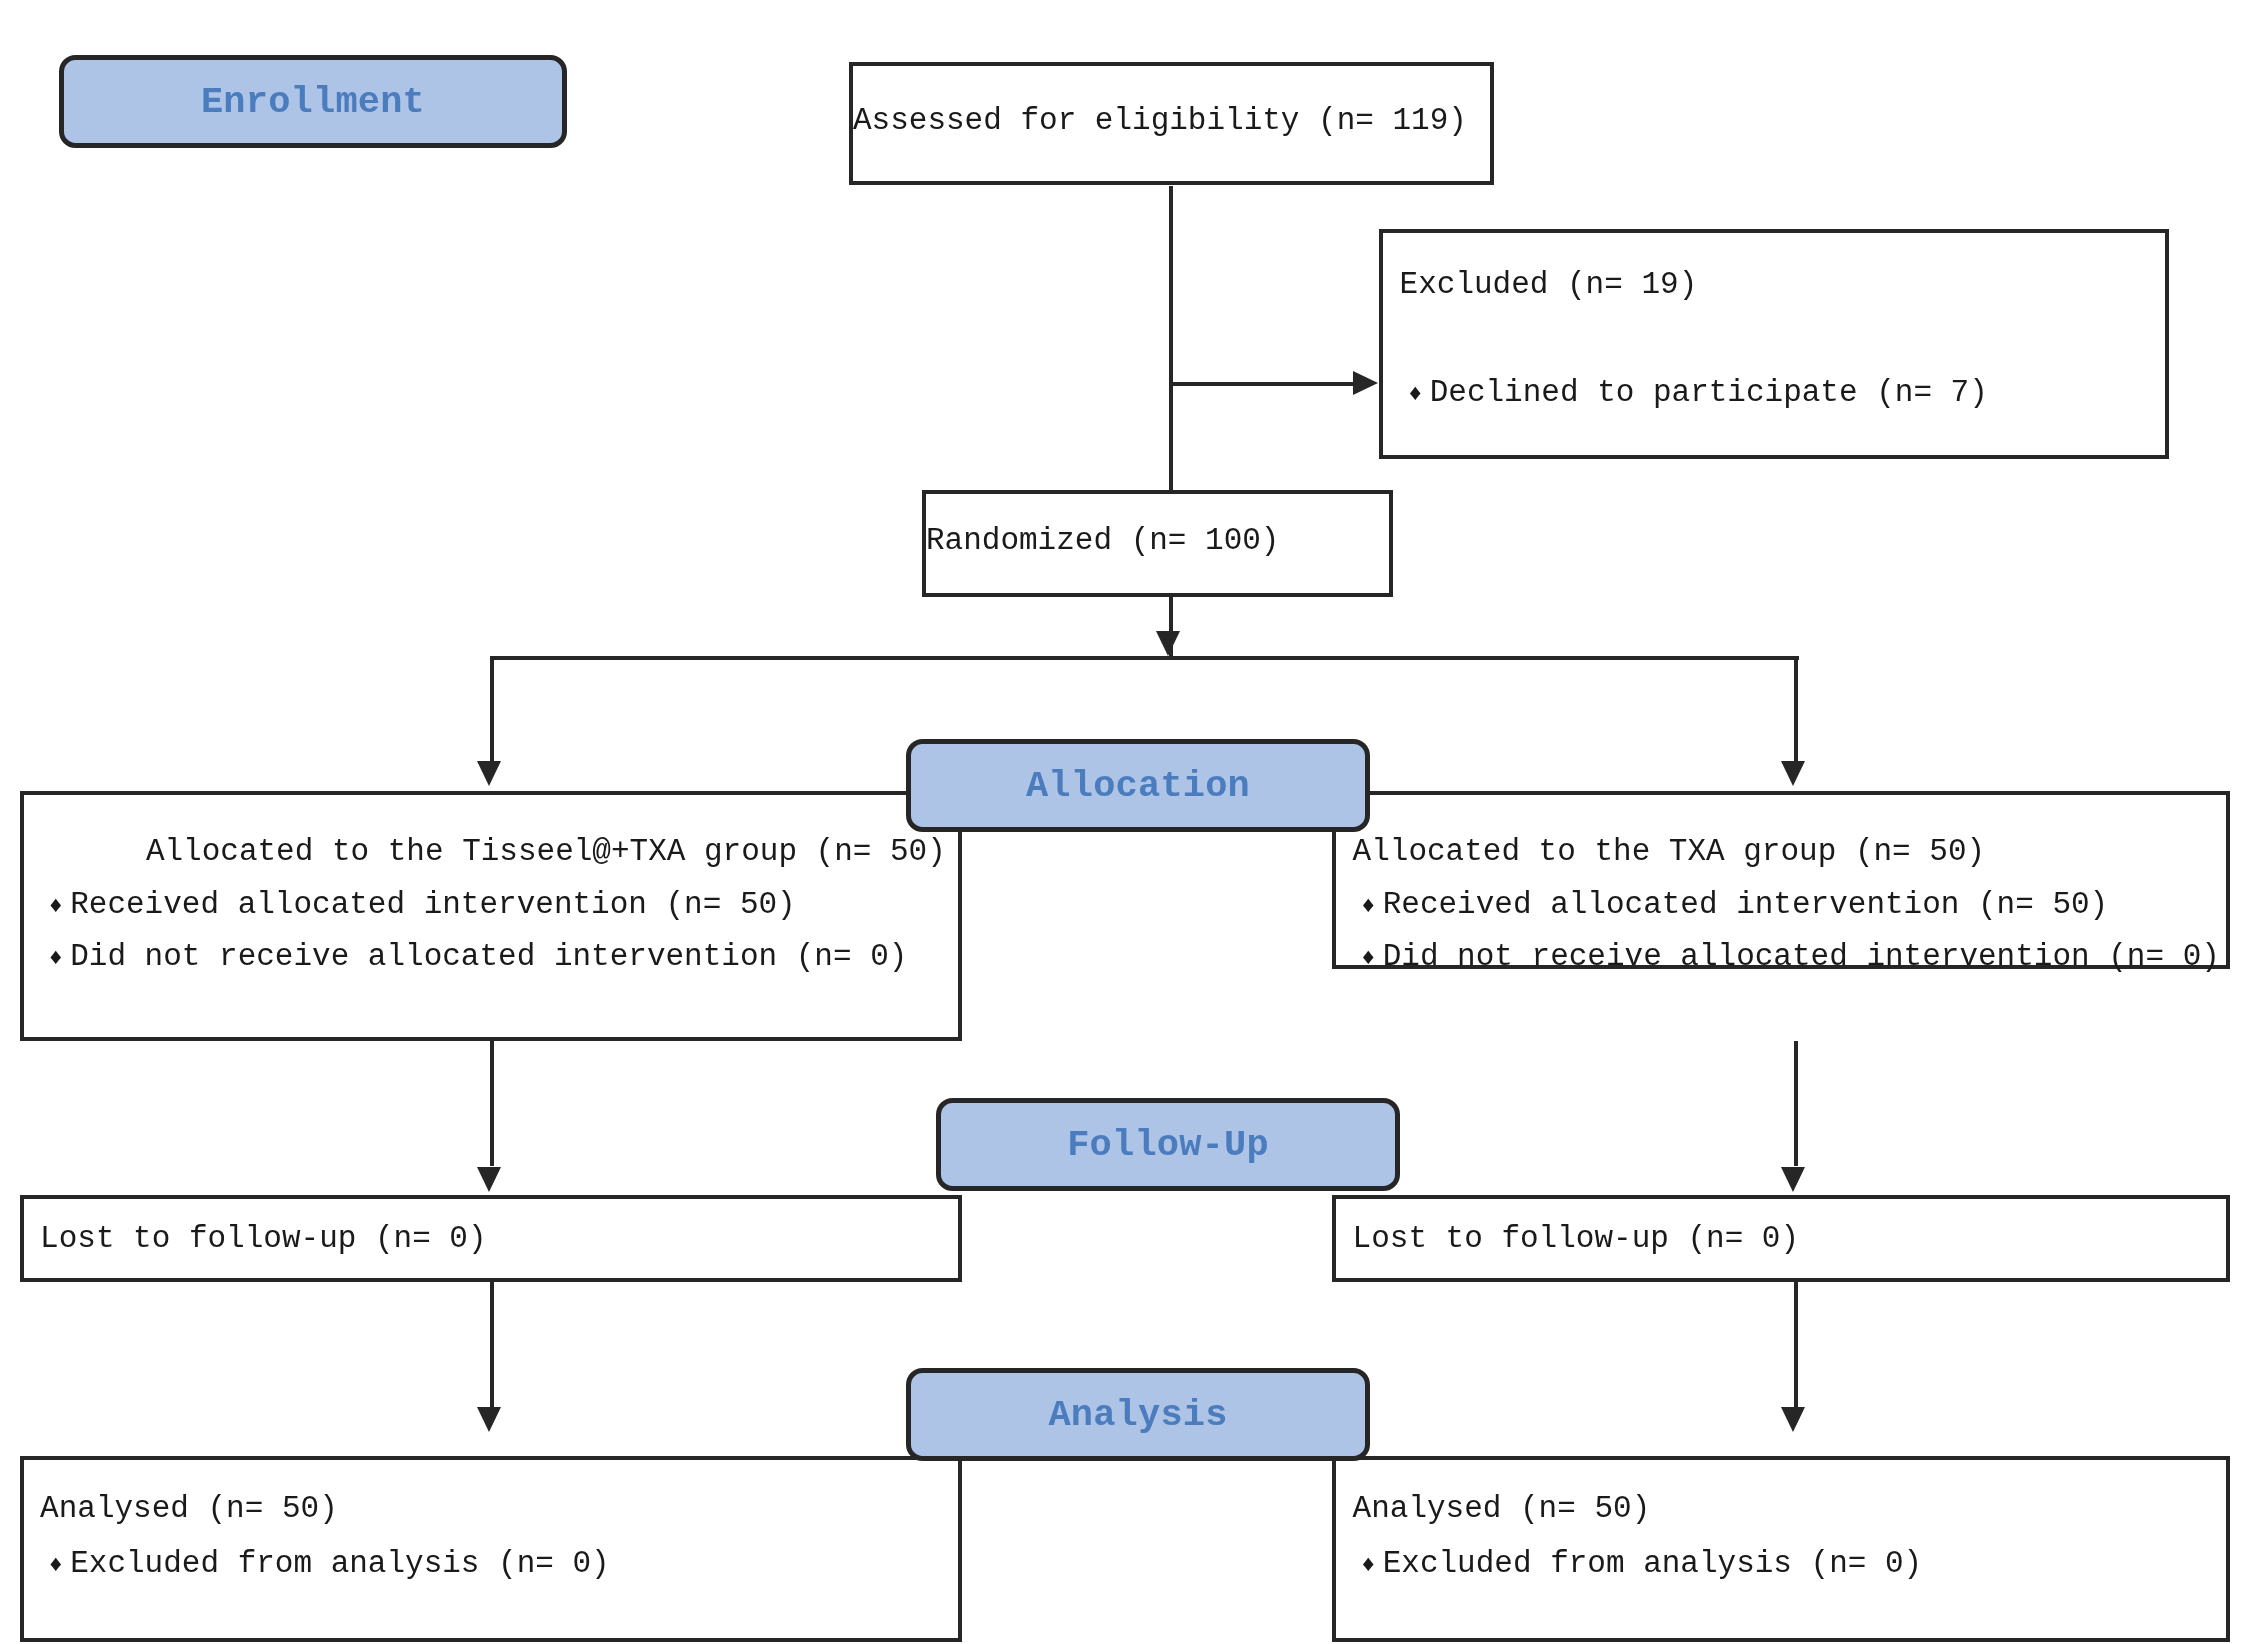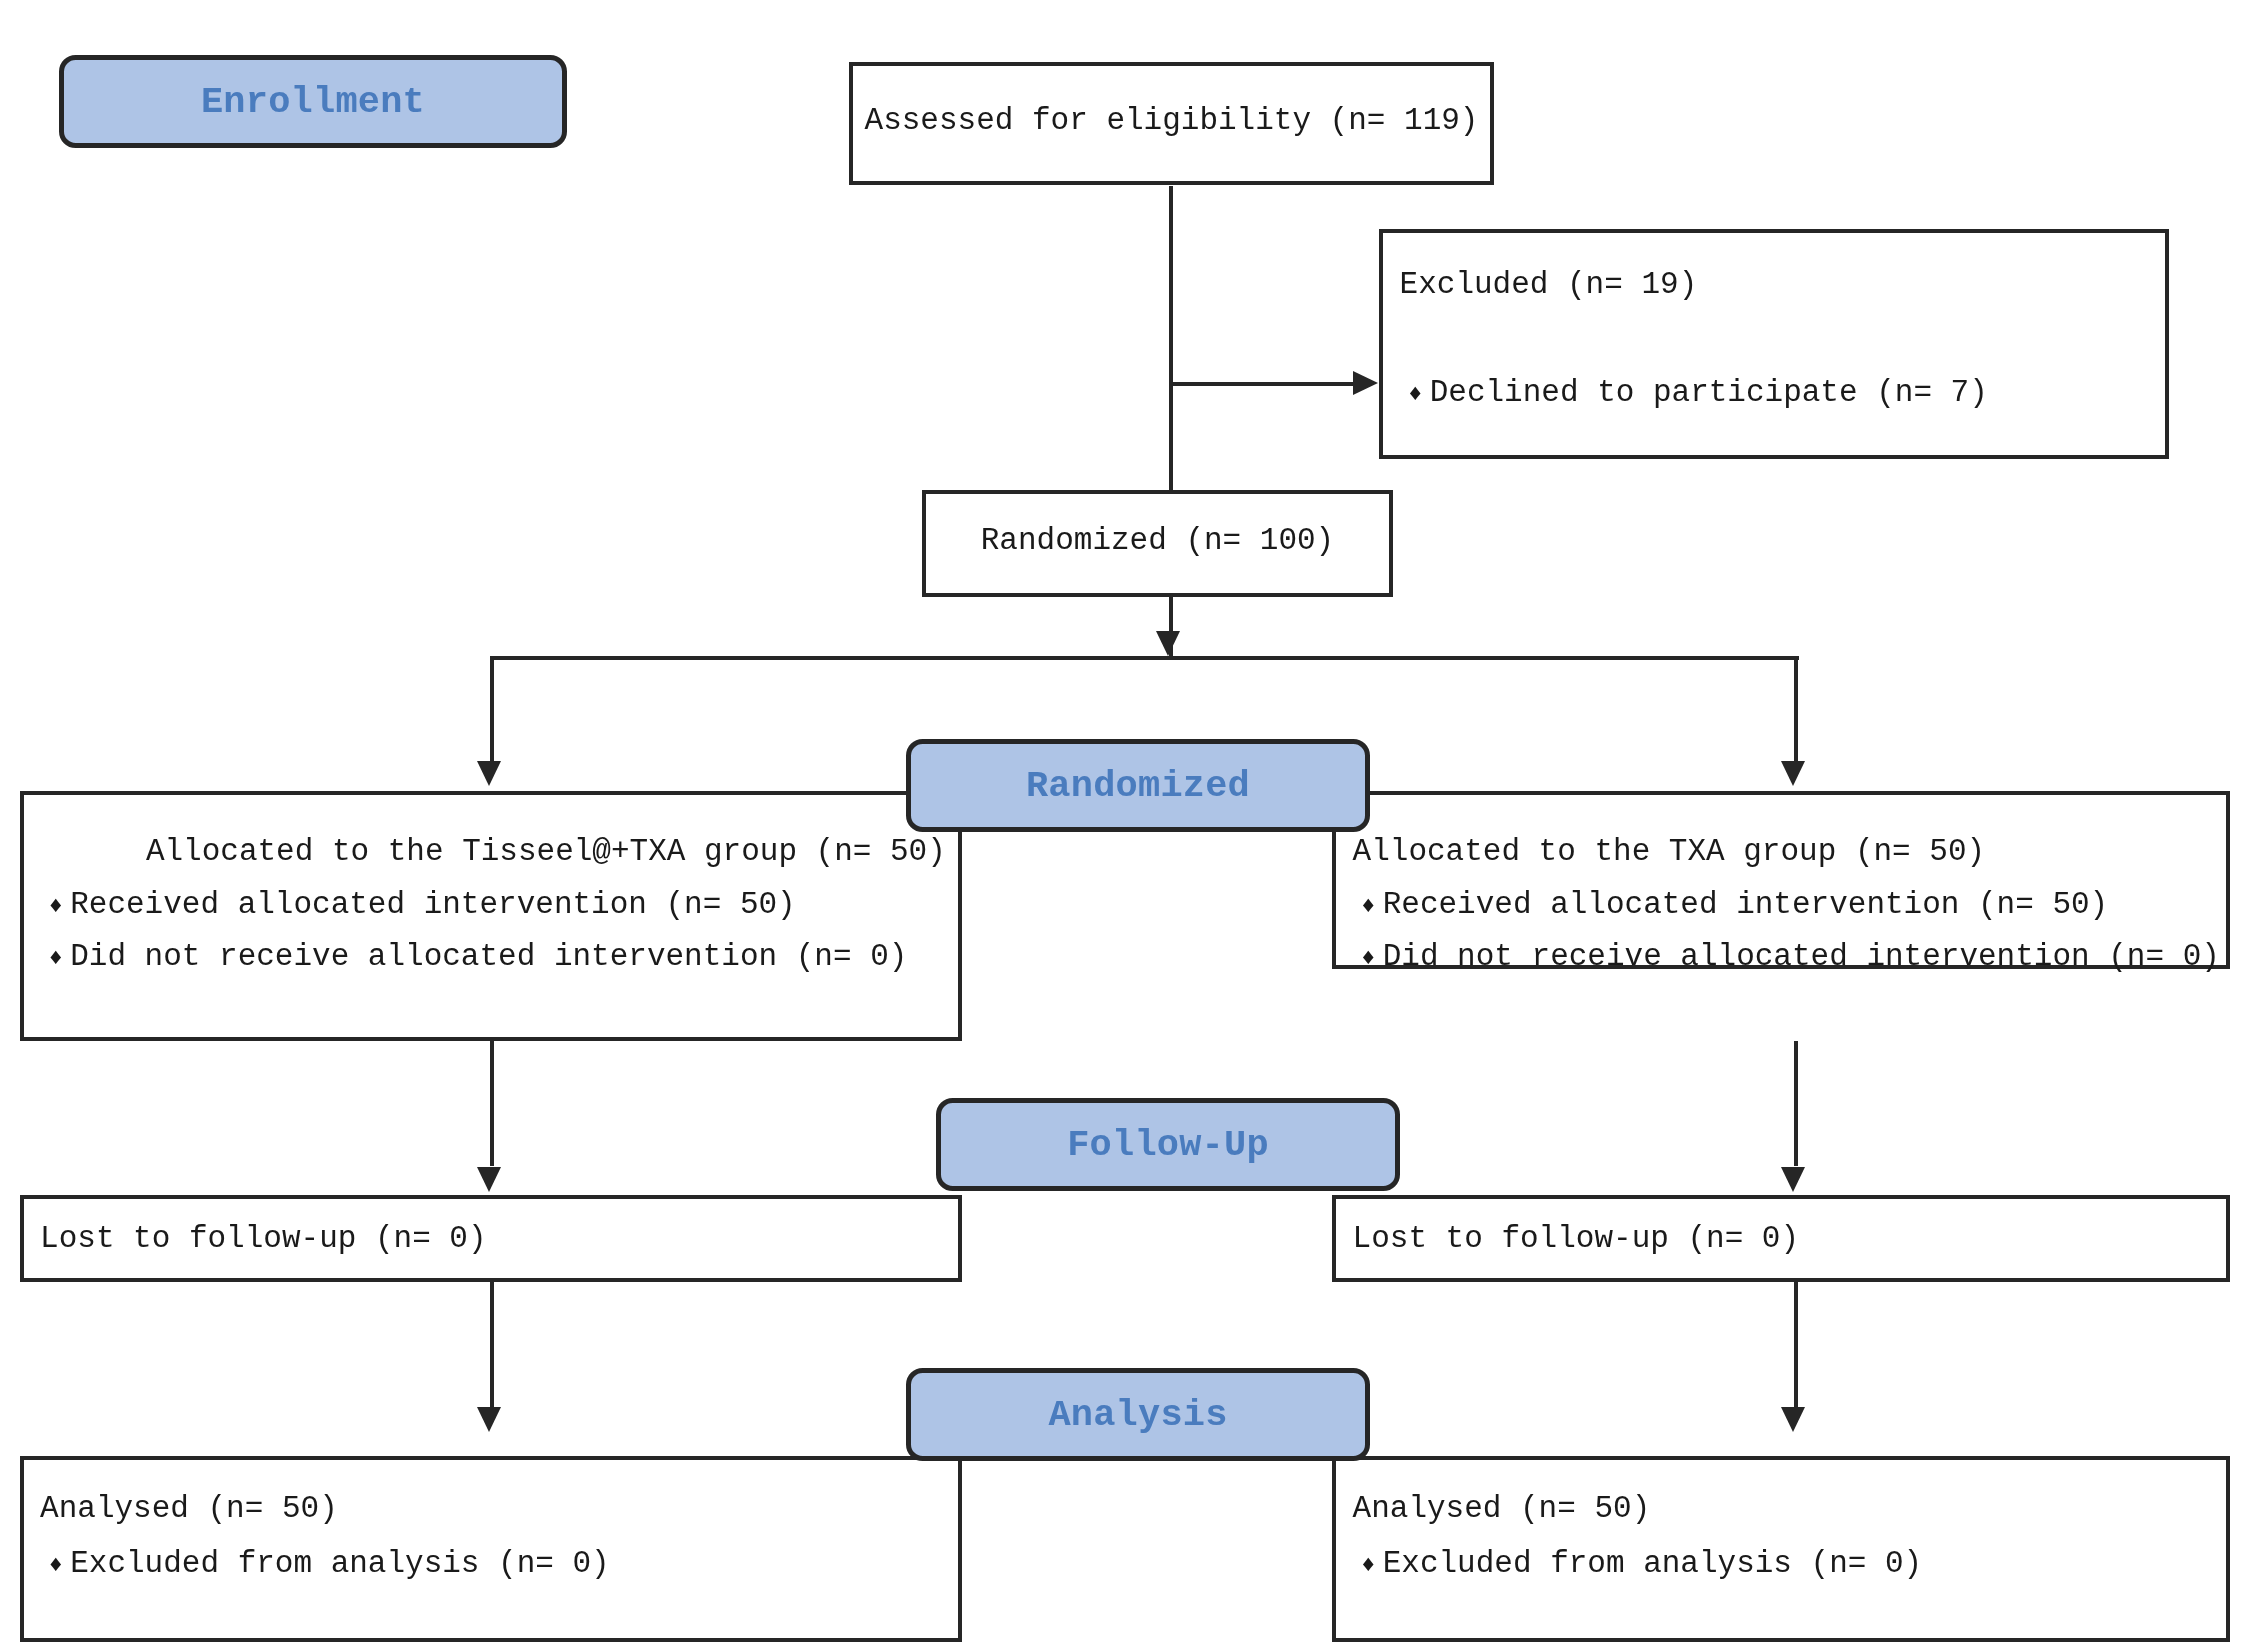--- a/index.html
+++ b/index.html
@@ -20,21 +20,20 @@
   }
   .box .txt{
     position:absolute;
     left:16.6px;right:11.7px;
     font-size:31px;
     line-height:1.08;
     white-space:nowrap;
   }
   .box.center .txt{
     left:0;right:0;
-    text-align:center;
   }
   .bullet-line{
     position:absolute;
     left:25.4px;
     font-size:31px;
     line-height:1.08;
     white-space:nowrap;
   }
   .bullet-line .dia{
     display:inline-block;
@@ -127,21 +126,21 @@
     <div class="txt" style="top:40px;">Allocated to the TXA group (n= 50)</div>
     <div class="bullet-line" style="top:93px;">
       <span class="dia">♦</span><span>Received allocated intervention (n= 50)</span>
     </div>
     <div class="bullet-line" style="top:145px;">
       <span class="dia">♦</span><span>Did not receive allocated intervention (n= 0)</span>
     </div>
   </div>
 
   <div class="badge" style="left:906px;top:739px;width:464px;height:93px;">
-    <span>Randomized</span>
+    <span>Allocation</span>
   </div>
 
   <div class="vline" style="left:490px;top:1041px;height:125px;"></div>
   <div class="arrow-down" style="left:477px;top:1167px;"></div>
   <div class="vline" style="left:1794px;top:1041px;height:125px;"></div>
   <div class="arrow-down" style="left:1781px;top:1167px;"></div>
 
   <div class="box" style="left:19.5px;top:1195px;width:942px;height:87px;">
     <div class="txt" style="top:23.4px;">Lost to follow-up (n= 0)</div>
   </div>

